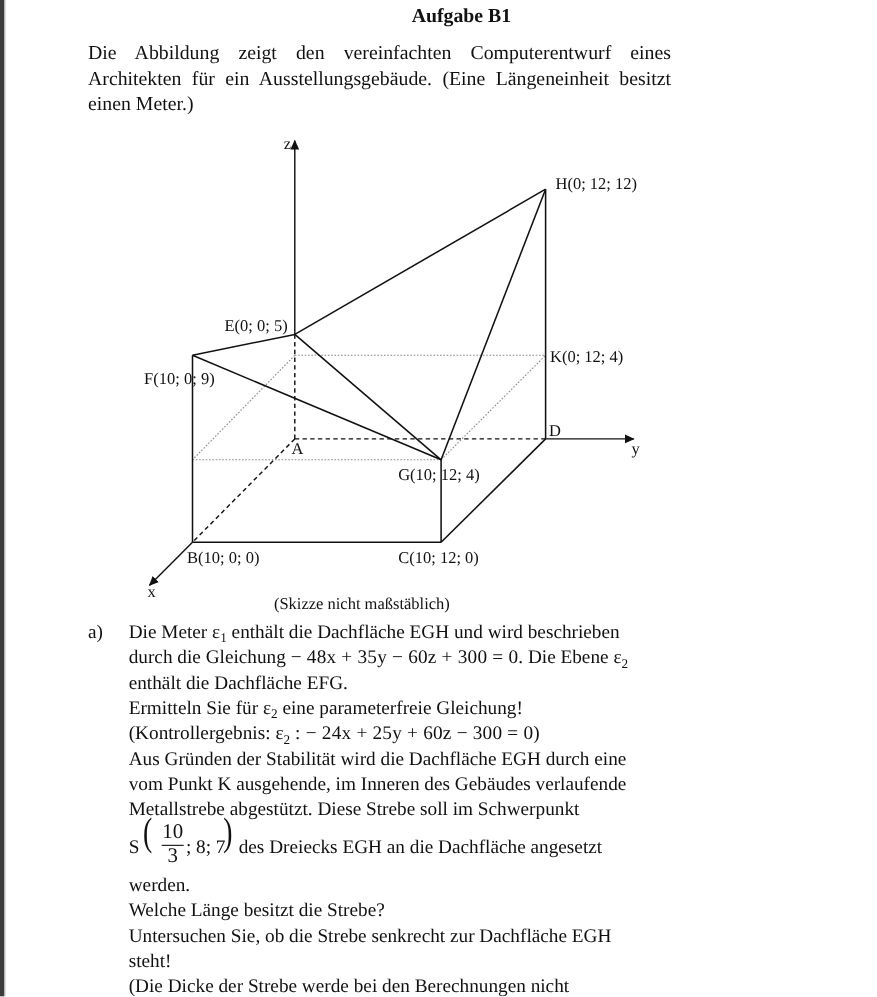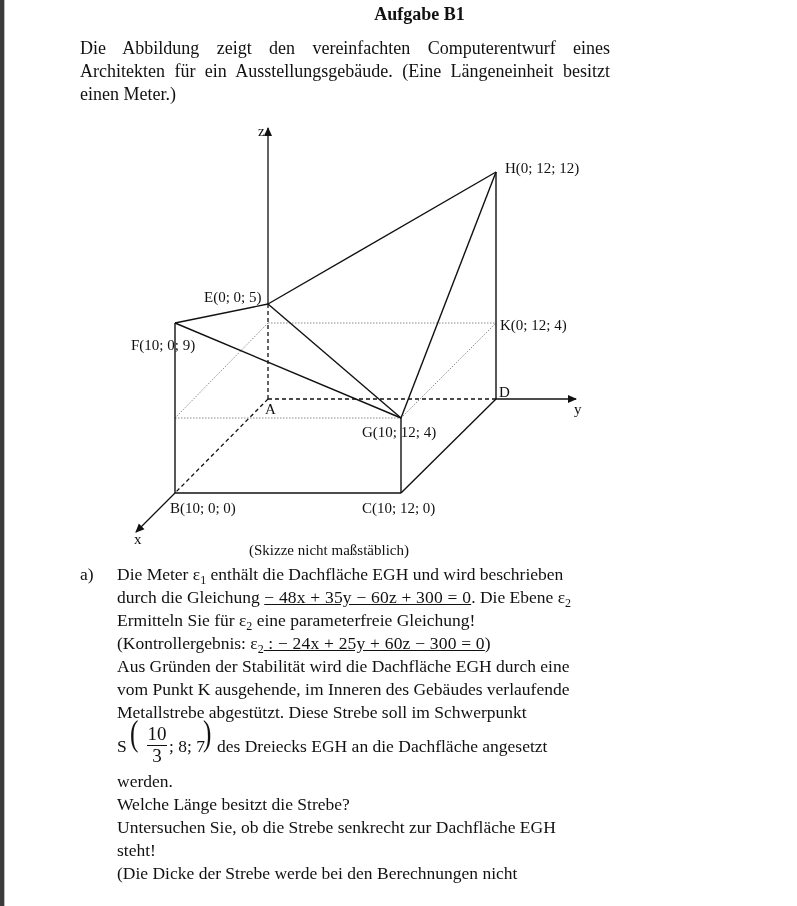--- a/index.html
+++ b/index.html
@@ -36,21 +36,21 @@
   }
   .task {
     position: absolute; left: 80px; top: 563px; width: 540px;
     font-size: 17.5px; line-height: 23px;
   }
   .task .marker { position: absolute; left: 0; top: 0; }
   .task .body { position: absolute; left: 37px; top: 0; width: 500px; }
   .task .row { display: block; white-space: nowrap; height: 23px; }
   .eps { font-style: normal; }
   .sub { font-size: 12px; position: relative; top: 4px; }
-  .math { letter-spacing: 0.2px; text-decoration: underline; }
+  .math { letter-spacing: 0.2px; }
   .frac-row { height: 46px !important; position: relative; }
   .frac-wrap { position: absolute; left: 0; top: 0; height: 46px; }
   .frac-S { position: absolute; left: 0; top: 11px; }
   .paren { position: absolute; font-size: 36px; top: -2px; transform: scaleX(0.7); transform-origin: left top; font-weight: 300; }
   .fr { position: absolute; left: 30px; top: 0; width: 20px; text-align: center; font-size: 19px; line-height: 20px; }
   .fr .num { display: block; border-bottom: 1px solid #111; padding-bottom: 1px; }
   .fr .den { display: block; }
   .frac-rest { position: absolute; left: 52px; top: 11px; }
   .frac-after { position: absolute; left: 100px; top: 11px; }
 </style>
@@ -126,20 +126,21 @@
 
 <div class="task">
   <span class="marker">a)</span>
   <div class="body">
     <span class="row">
       <span>Die Meter </span><span class="eps">ε</span><span class="sub">1</span><span> enthält die Dachfläche EGH und wird beschrieben</span>
     </span>
     <span class="row">
       <span>durch die Gleichung </span><span class="math"> − 48x + 35y − 60z + 300 = 0</span><span>. Die Ebene </span><span class="eps">ε</span><span class="sub">2</span>
     </span>
+    <span class="row">enthält die Dachfläche EFG.</span>
     <span class="row">
       <span>Ermitteln Sie für </span><span class="eps">ε</span><span class="sub">2</span><span> eine parameterfreie Gleichung!</span>
     </span>
     <span class="row">
       <span>(Kontrollergebnis: </span><span class="eps">ε</span><span class="sub">2</span><span class="math"> :  − 24x + 25y + 60z − 300 = 0</span><span>)</span>
     </span>
     <span class="row">Aus Gründen der Stabilität wird die Dachfläche EGH durch eine</span>
     <span class="row">vom Punkt K ausgehende, im Inneren des Gebäudes verlaufende</span>
     <span class="row">Metallstrebe abgestützt. Diese Strebe soll im Schwerpunkt</span>
     <span class="row frac-row">

